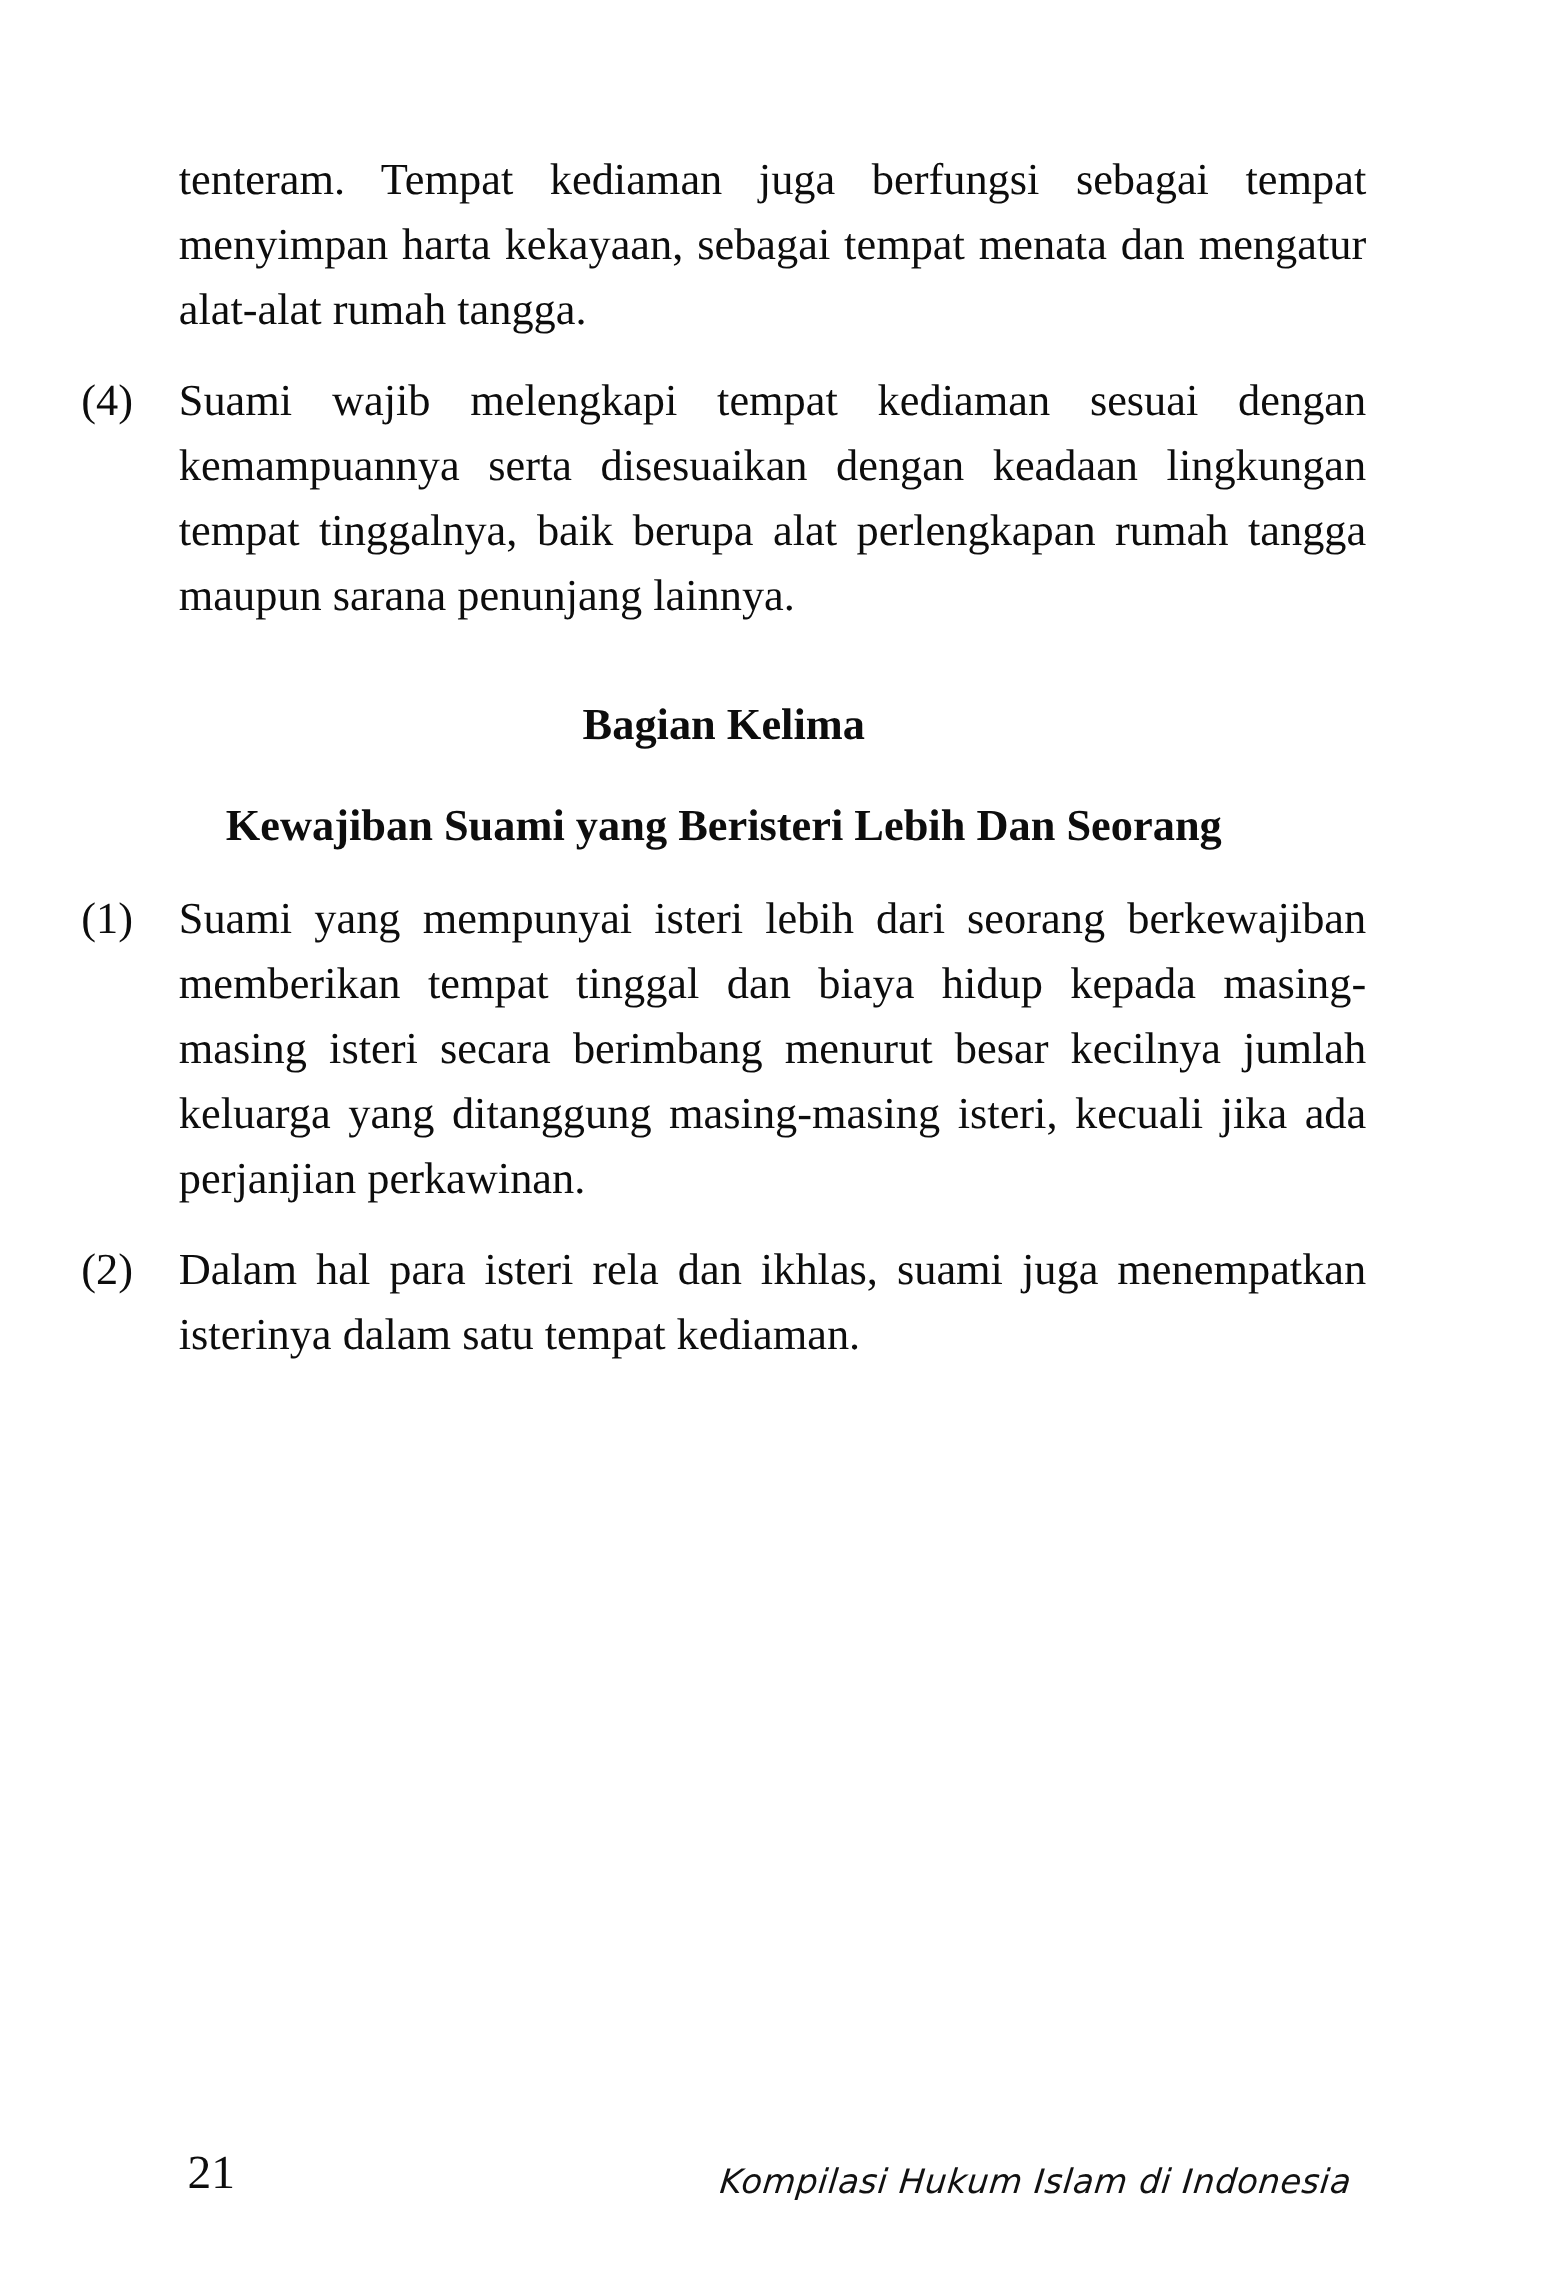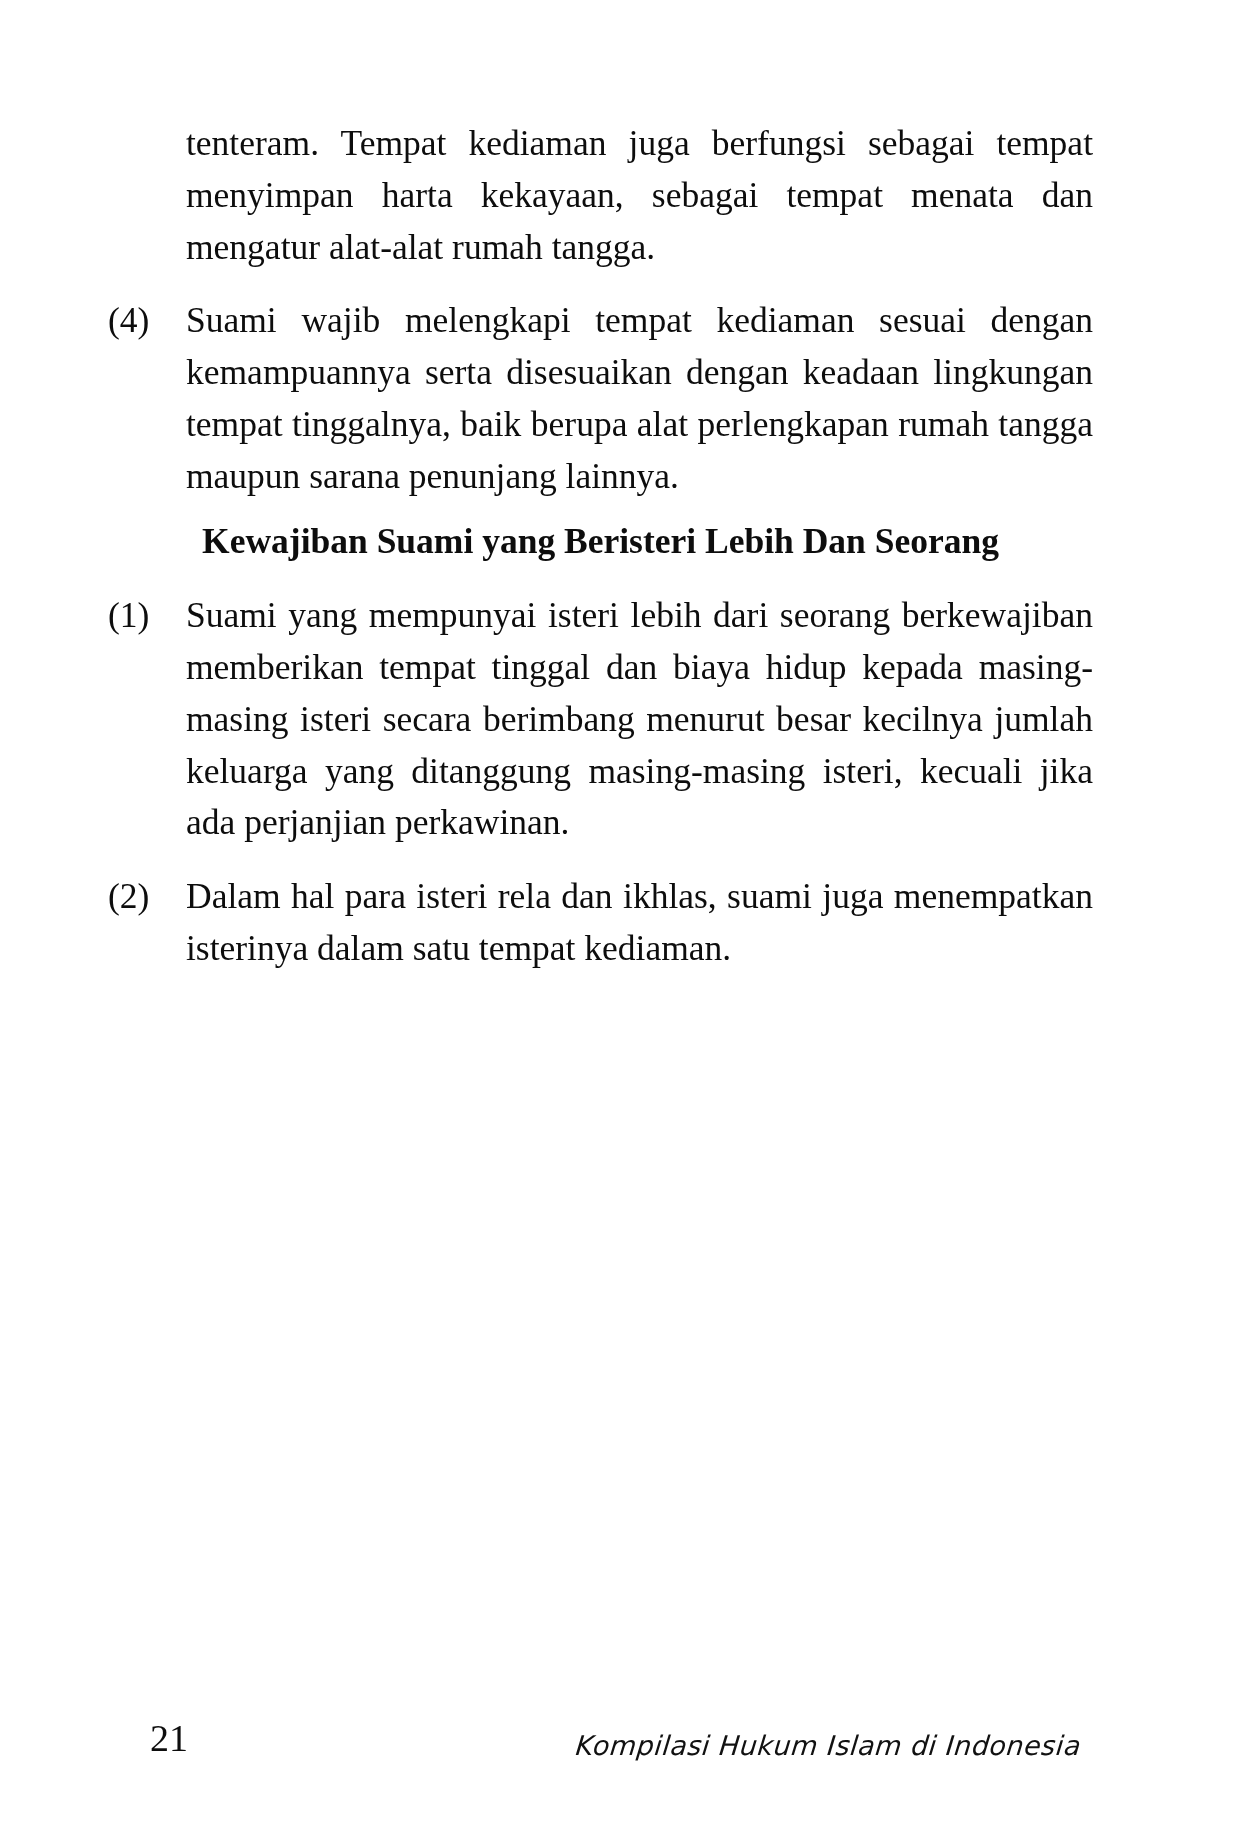--- a/index.html
+++ b/index.html
@@ -13,21 +13,21 @@
     position: relative;
     font-family: "Liberation Serif", serif;
     color: #0d0d0d;
   }
   .page {
     position: absolute;
     left: 0; top: 0;
     width: 1241px;
     height: 1829px;
     box-sizing: border-box;
-    padding: 118px 148px 0 108px;
+    padding: 118px 148px 0 65px;
   }
   .body-text {
     font-size: 35.5px;
     line-height: 1.46;
     text-align: justify;
     text-justify: inter-word;
   }
   
   .para-cont {
     margin: 0 0 8px 78px;
@@ -46,21 +46,21 @@
     font-size: 35.5px;
   }
   .heading-block {
     margin-top: 50px;
     text-align: center;
     font-weight: bold;
     font-size: 35.5px;
     line-height: 1.5;
   }
   .heading-sub {
-    margin-top: 12px;
+    margin-top: 28px;
     text-align: center;
     font-weight: bold;
     font-size: 35.5px;
     line-height: 1.5;
     padding: 0 10px;
   }
   .pasal {
     margin-top: 44px;
     text-align: center;
     font-size: 35.5px;
@@ -99,20 +99,21 @@
 
   <div class="body-text">
 
     <p class="para-cont">tenteram. Tempat kediaman juga berfungsi sebagai tempat menyimpan harta kekayaan, sebagai tempat menata dan mengatur alat-alat rumah tangga.</p>
 
     <div class="para-num">
       <span class="num">(4)</span>
       <span>Suami wajib melengkapi tempat kediaman sesuai dengan kemampuannya serta disesuaikan dengan keadaan lingkungan tempat tinggalnya, baik berupa alat perlengkapan rumah tangga maupun sarana penunjang lainnya.</span>
     </div>
 
+    <div class="heading-block">Bagian Kelima</div>
 
     <div class="heading-sub">Kewajiban Suami yang Beristeri Lebih Dan Seorang</div>
 
 
     <div class="para-num">
       <span class="num">(1)</span>
       <span>Suami yang mempunyai isteri lebih dari seorang berkewajiban memberikan tempat tinggal dan biaya hidup kepada masing-masing isteri secara berimbang menurut besar kecilnya jumlah keluarga yang ditanggung masing-masing isteri, kecuali jika ada perjanjian perkawinan.</span>
     </div>
 
     <div class="para-num">

